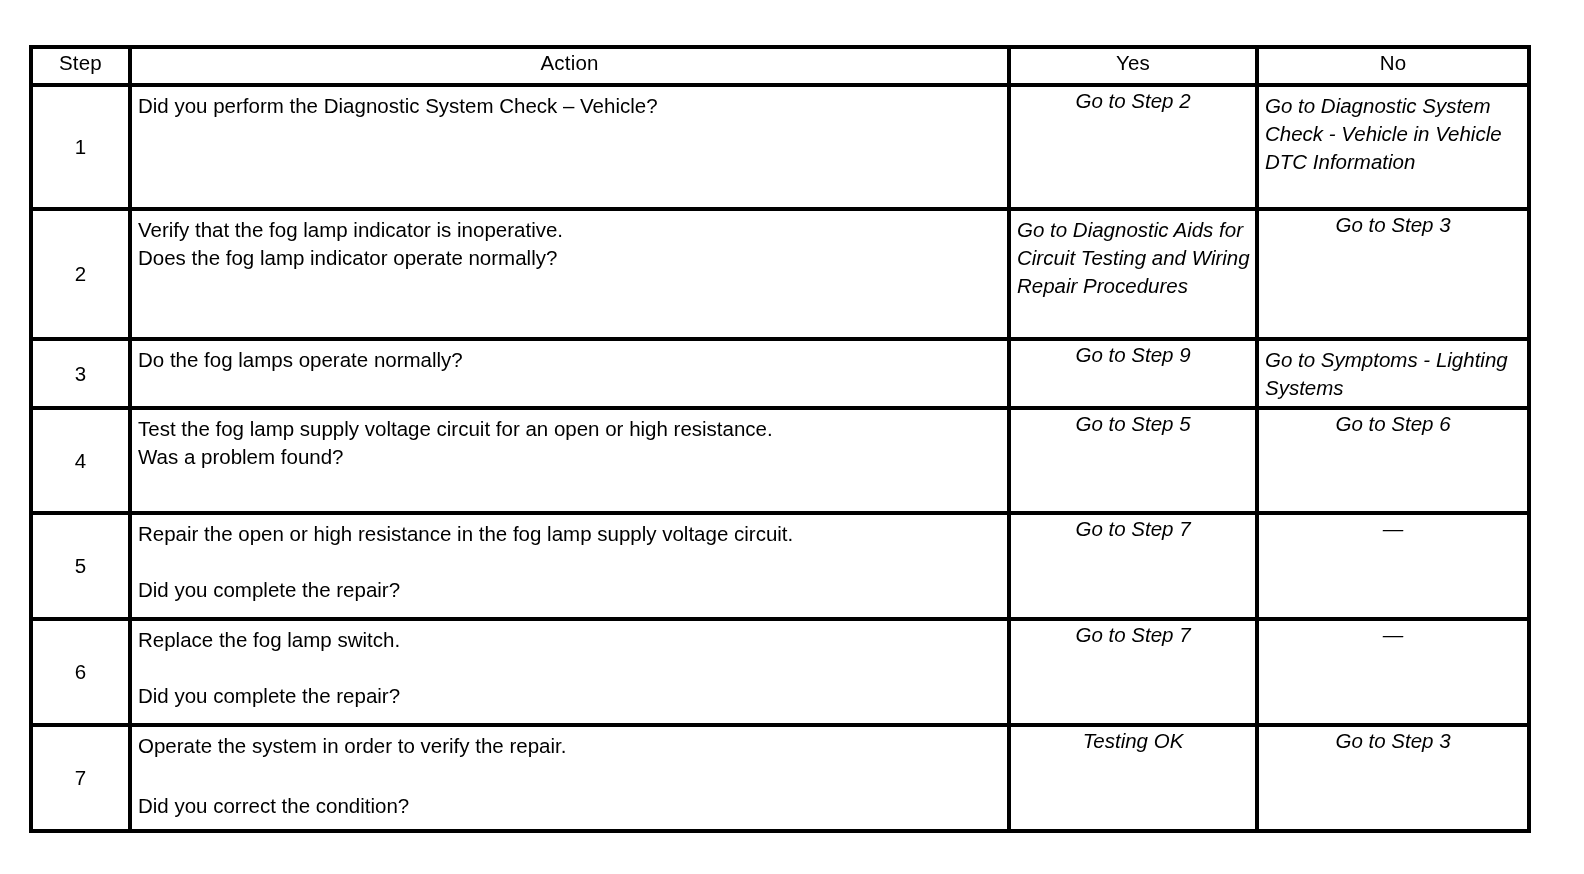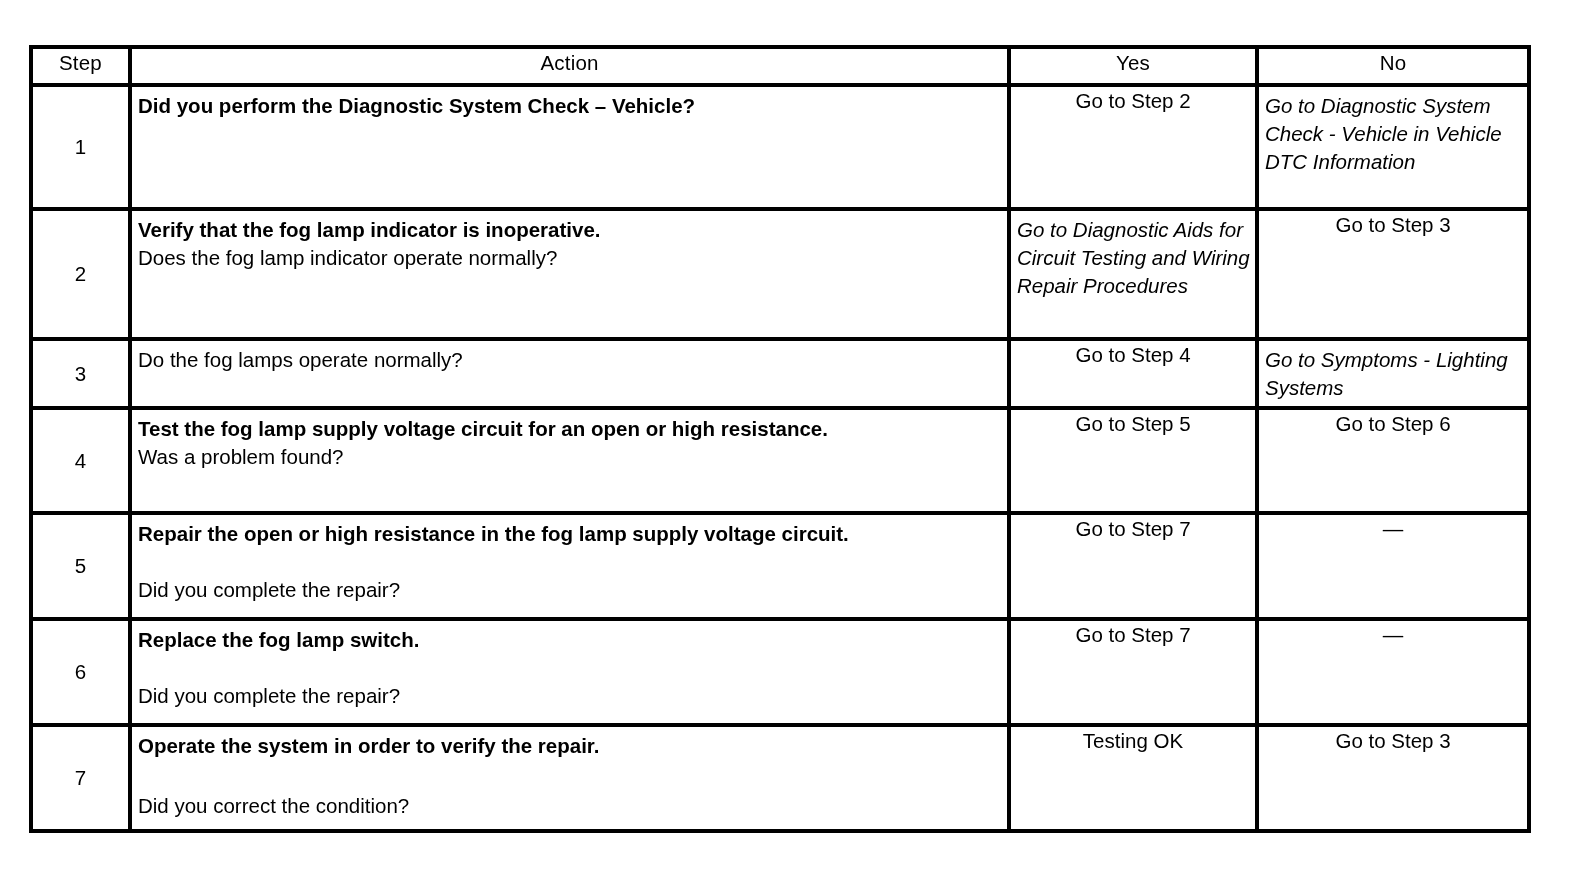--- a/index.html
+++ b/index.html
@@ -68,40 +68,41 @@
   
   td.action-cell {
     vertical-align: top;
     padding: 5px 0 6px 6px;
     text-align: left;
   }
   .action-cell .line-a { display: block; }
   .action-cell .line-b { display: block; }
 
   
-  .action-cell.two-line .line-a { margin-bottom: 0; font-weight: bold; }
+  .action-cell.two-line .line-a { margin-bottom: 0; }
 
   
   td.rc {
     padding: 0;
   }
   .rc-inner {
     display: flex;
     flex-direction: column;
     height: 100%;
     box-sizing: border-box;
   }
   
   .rc.bottom-center .rc-inner {
     justify-content: flex-end;
     align-items: center;
     padding: 0 4px 4px 4px;
   }
   .rc.bottom-center .rc-text {
     text-align: left;
+    font-style: italic;
   }
   
   .rc.top-left .rc-inner {
     justify-content: flex-start;
     align-items: flex-start;
     padding: 5px 4px 4px 6px;
     font-style: italic;
   }
   .rc.top-left .rc-text {
     text-align: left;
@@ -169,21 +170,21 @@
         </td>
       </tr>
 
       <tr style="height:65px;">
         <td class="step-cell">3</td>
         <td class="action-cell">
           <span class="line-a">Do the fog lamps operate normally?</span>
         </td>
         <td class="rc bottom-center">
           <div class="rc-inner">
-              <span class="rc-text">Go to Step 4</span>
+              <span class="rc-text">Go to Step 9</span>
             </div>
         </td>
         <td class="rc top-left">
           <div class="rc-inner">
               <span class="rc-text">Go to Symptoms - Lighting Systems</span>
             </div>
         </td>
       </tr>
 
       <tr style="height:105px;">

